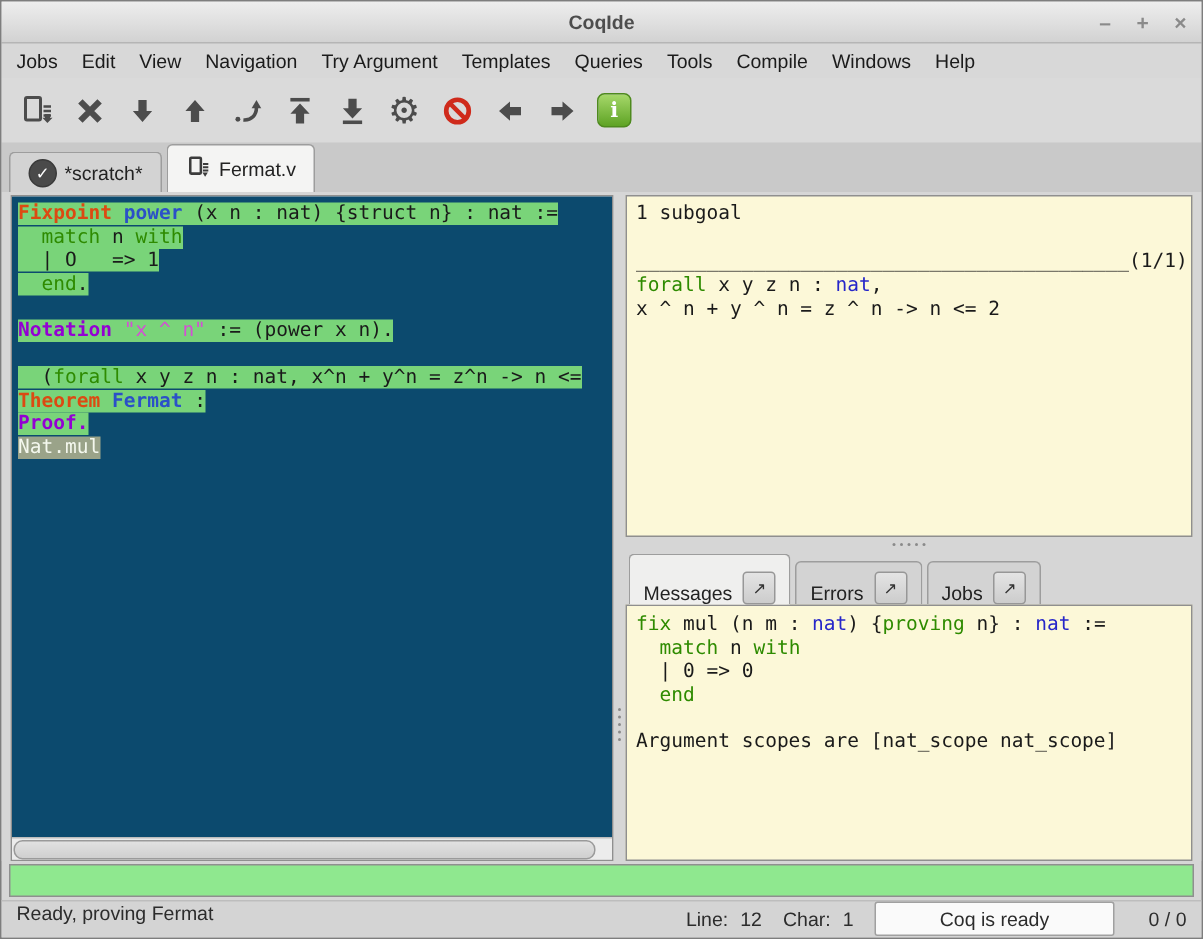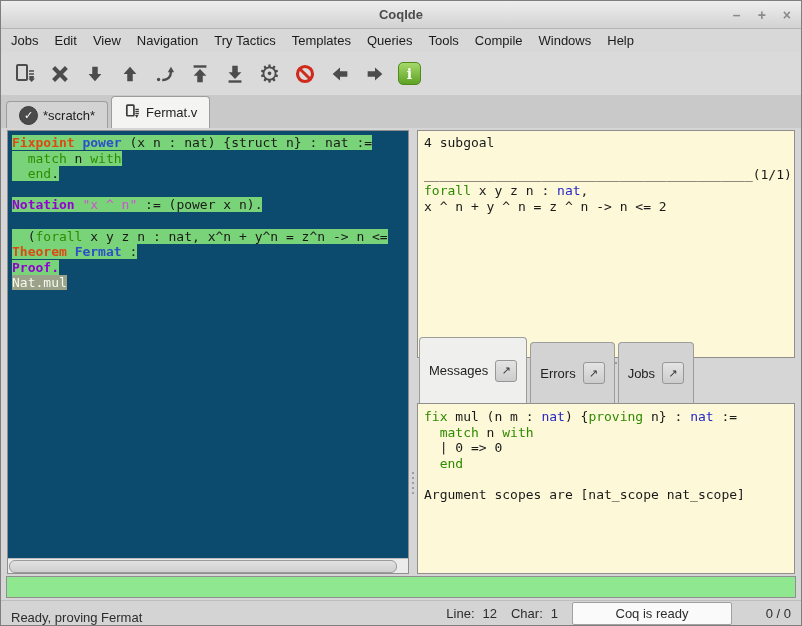--- a/index.html
+++ b/index.html
@@ -50,22 +50,22 @@
   .hscroll-thumb{height:11px;width:97%;border:1px solid #9a9a9a;border-radius:6px;background:linear-gradient(#e2e2e2,#cfcfcf);}
   .vsplit{width:8px;flex:none;display:flex;flex-direction:column;align-items:center;justify-content:flex-end;padding-bottom:80px;}
   .vdots{display:flex;flex-direction:column;gap:3px;}
   .vdots i{width:2px;height:2px;background:#8a8a8a;border-radius:50%;}
   .right-col{flex:1;display:flex;flex-direction:column;min-width:0;}
   .goals-frame{flex:none;height:222px;border:1px solid #8f8f8f;background:#fcf8d8;overflow:hidden;
     padding:4px 0 0 6px;font-family:"DejaVu Sans Mono",monospace;font-size:13px;line-height:16px;color:#1a1a1a;}
   .hsplit{height:10px;flex:none;display:flex;align-items:center;justify-content:center;gap:3px;}
   .hsplit i{width:2px;height:2px;background:#8a8a8a;border-radius:50%;}
   .msg-tabs{height:35px;flex:none;display:flex;align-items:flex-end;padding-left:2px;}
-  .msg-tab{display:flex;align-items:center;gap:7px;border:1px solid #9d9d9d;border-bottom:none;
-    border-radius:4px 4px 0 0;padding:16px 9px;font-size:13px;color:#222;}
+  .msg-tab{display:flex;align-items:flex-end;gap:7px;border:1px solid #9d9d9d;border-bottom:none;
+    border-radius:4px 4px 0 0;padding:0 9px;font-size:13px;color:#222;}
   .msg-tab.active{background:#efefee;height:33px;position:relative;z-index:2;}
   .msg-tab.inactive{background:#d3d3d3;height:28px;margin-left:3px;}
   .detach-btn{width:20px;height:20px;border:1px solid #979797;border-radius:3px;
     background:linear-gradient(#e4e4e4,#cccccc);display:flex;align-items:center;justify-content:center;
     font-size:11px;color:#333;}
   .msg-frame{flex:1;border:1px solid #8f8f8f;background:#fcf8d8;overflow:hidden;
     padding:5px 0 0 6px;font-family:"DejaVu Sans Mono",monospace;font-size:13px;line-height:15.6px;color:#1a1a1a;}
   
   .cline{white-space:pre;height:15.6px;}
   .goals-frame .cline{height:16px;}
@@ -74,48 +74,48 @@
   .bg-busy{background:#9aa389;color:#f4f8ee;}
   .c-kv{color:#dc4a12;font-weight:bold;}
   .c-id{color:#2b50c8;font-weight:bold;}
   .c-kg{color:#2e8b00;}
   .c-kn{color:#9400d3;font-weight:bold;}
   .c-str{color:#d44fd4;}
   .c-ty{color:#2626c9;}
   
   .progress-row{height:26px;flex:none;display:flex;align-items:center;padding:0 5px;}
   .progress{flex:1;height:20px;border:1px solid #8f8f8f;background:#8fe88f;}
-  .statusbar{flex:1;display:flex;align-items:flex-end;font-size:13px;color:#2c2c2c;
+  .statusbar{flex:1;display:flex;align-items:flex-start;font-size:13px;color:#2c2c2c;
     background:#d4d4d4;border-top:1px solid #bdbdbd;padding:0 10px;}
   .status-left{flex:1;}
   .status-right{display:flex;align-items:center;}
   .lbl{margin-right:8px;}
   .val{margin-right:14px;}
   .coq-status-box{width:158px;height:21px;border:1px solid #a0a0a0;border-radius:2px;background:#fafafa;
-    display:flex;align-items:center;justify-content:center;margin-right:25px;}
+    display:flex;align-items:center;justify-content:center;margin-right:14px;}
   .counter{min-width:34px;text-align:right;}
 </style>
 </head>
 <body>
 
 <div class="titlebar">
   <span class="title-text">CoqIde</span>
   <div class="win-controls">
     <span class="win-btn">–</span>
     <span class="win-btn">+</span>
     <span class="win-btn">×</span>
   </div>
 </div>
 
 <div class="menubar">
   <span class="menu-item">Jobs</span>
   <span class="menu-item">Edit</span>
   <span class="menu-item">View</span>
   <span class="menu-item">Navigation</span>
-  <span class="menu-item">Try Tactics</span>
+  <span class="menu-item">Try Argument</span>
   <span class="menu-item">Templates</span>
   <span class="menu-item">Queries</span>
   <span class="menu-item">Tools</span>
   <span class="menu-item">Compile</span>
   <span class="menu-item">Windows</span>
   <span class="menu-item">Help</span>
 </div>
 
 <div class="toolbar">
   <div class="tool-btn">
@@ -218,20 +218,21 @@
     </span>
     <span>Fermat.v</span>
   </div>
 </div>
 
 <div class="main">
   <div class="editor-col">
     <div class="editor">
         <div class="cline"><span class="segwrap bg-green"><span class="c-kv">Fixpoint</span><span> </span><span class="c-id">power</span><span> (x n : nat) {struct n} : nat :=</span></span></div>
         <div class="cline"><span class="segwrap bg-green"><span>  </span><span class="c-kg">match</span><span> n </span><span class="c-kg">with</span></span></div>
+        <div class="cline"><span class="segwrap bg-green"><span>  | O   =&gt; 1</span></span></div>
         <div class="cline"><span class="segwrap bg-green"><span>  </span><span class="c-kg">end</span><span>.</span></span></div>
         <div class="cline"><span class="segwrap"></span></div>
         <div class="cline"><span class="segwrap bg-green"><span class="c-kn">Notation</span><span> </span><span class="c-str">"x ^ n"</span><span> := (power x n).</span></span></div>
         <div class="cline"><span class="segwrap"></span></div>
         <div class="cline"><span class="segwrap bg-green"><span>  (</span><span class="c-kg">forall</span><span> x y z n : nat, x^n + y^n = z^n -&gt; n &lt;=</span></span></div>
         <div class="cline"><span class="segwrap bg-green"><span class="c-kv">Theorem</span><span> </span><span class="c-id">Fermat</span><span> :</span></span></div>
         <div class="cline"><span class="segwrap bg-green"><span class="c-kn">Proof.</span></span></div>
         <div class="cline"><span class="segwrap bg-busy"><span>Nat.mul</span></span></div>
       </div>
     <div class="hscroll">
@@ -242,21 +243,21 @@
     <div class="vdots">
         <i></i>
         <i></i>
         <i></i>
         <i></i>
         <i></i>
       </div>
   </div>
   <div class="right-col">
     <div class="goals-frame">
-        <div class="cline"><span class="segwrap"><span>4 subgoal</span></span></div>
+        <div class="cline"><span class="segwrap"><span>1 subgoal</span></span></div>
         <div class="cline"><span class="segwrap"></span></div>
         <div class="cline"><span class="segwrap"><span>__________________________________________(1/1)</span></span></div>
         <div class="cline"><span class="segwrap"><span class="c-kg">forall</span><span> x y z n : </span><span class="c-ty">nat</span><span>,</span></span></div>
         <div class="cline"><span class="segwrap"><span>x ^ n + y ^ n = z ^ n -&gt; n &lt;= 2</span></span></div>
       </div>
     <div class="hsplit">
       <i></i>
         <i></i>
         <i></i>
         <i></i>

